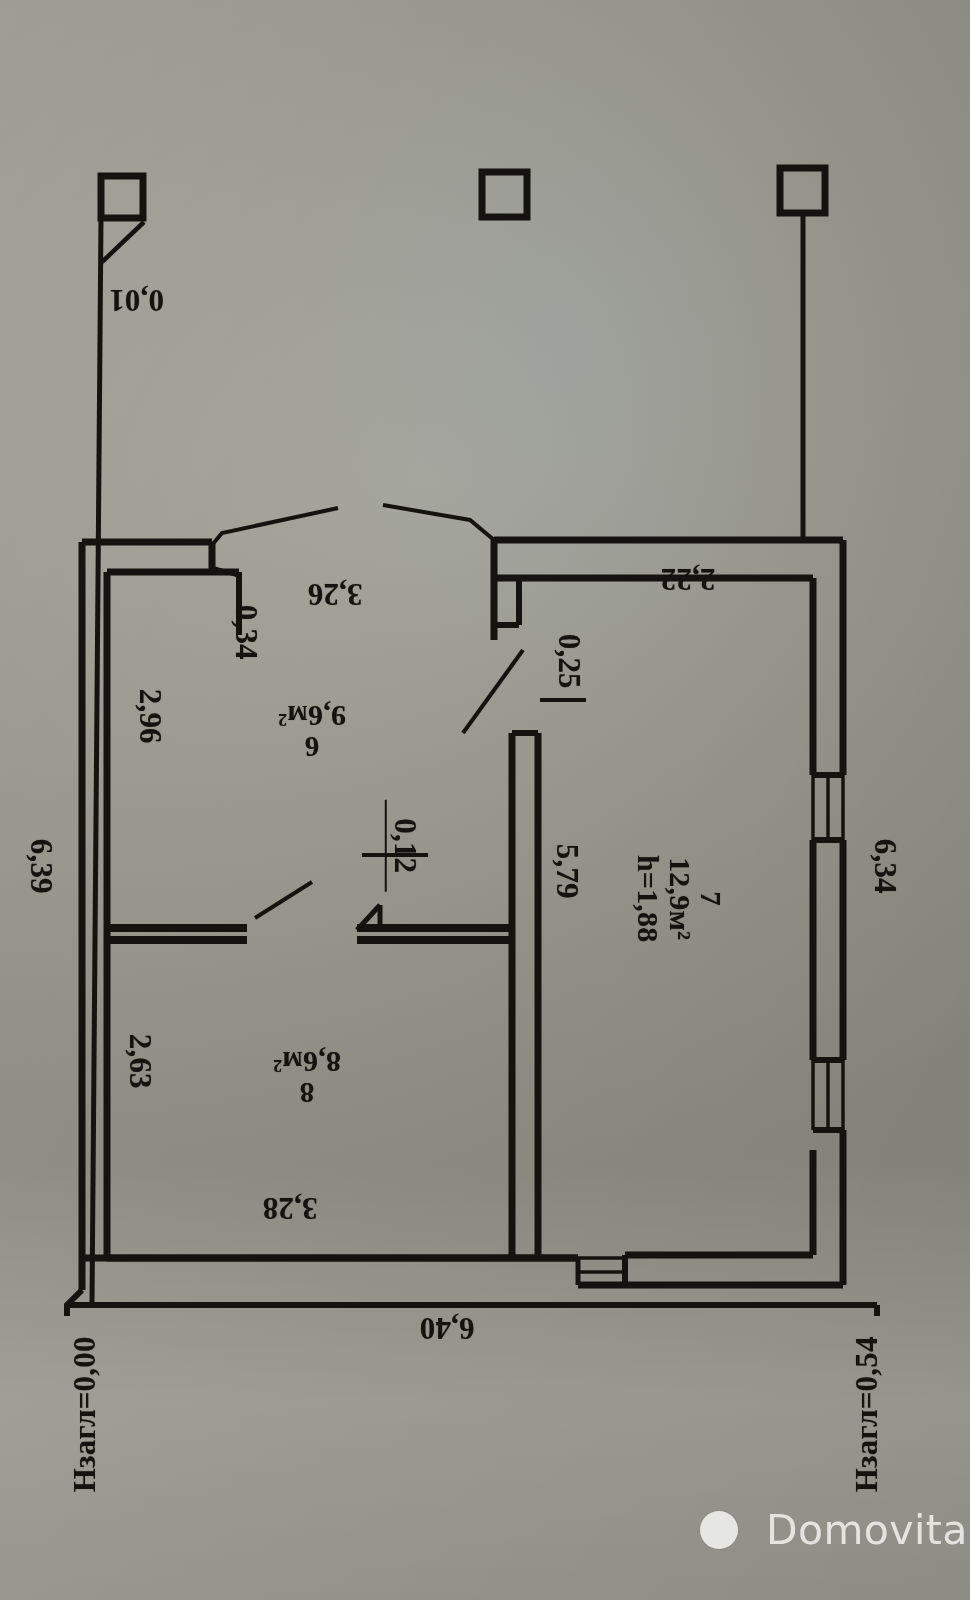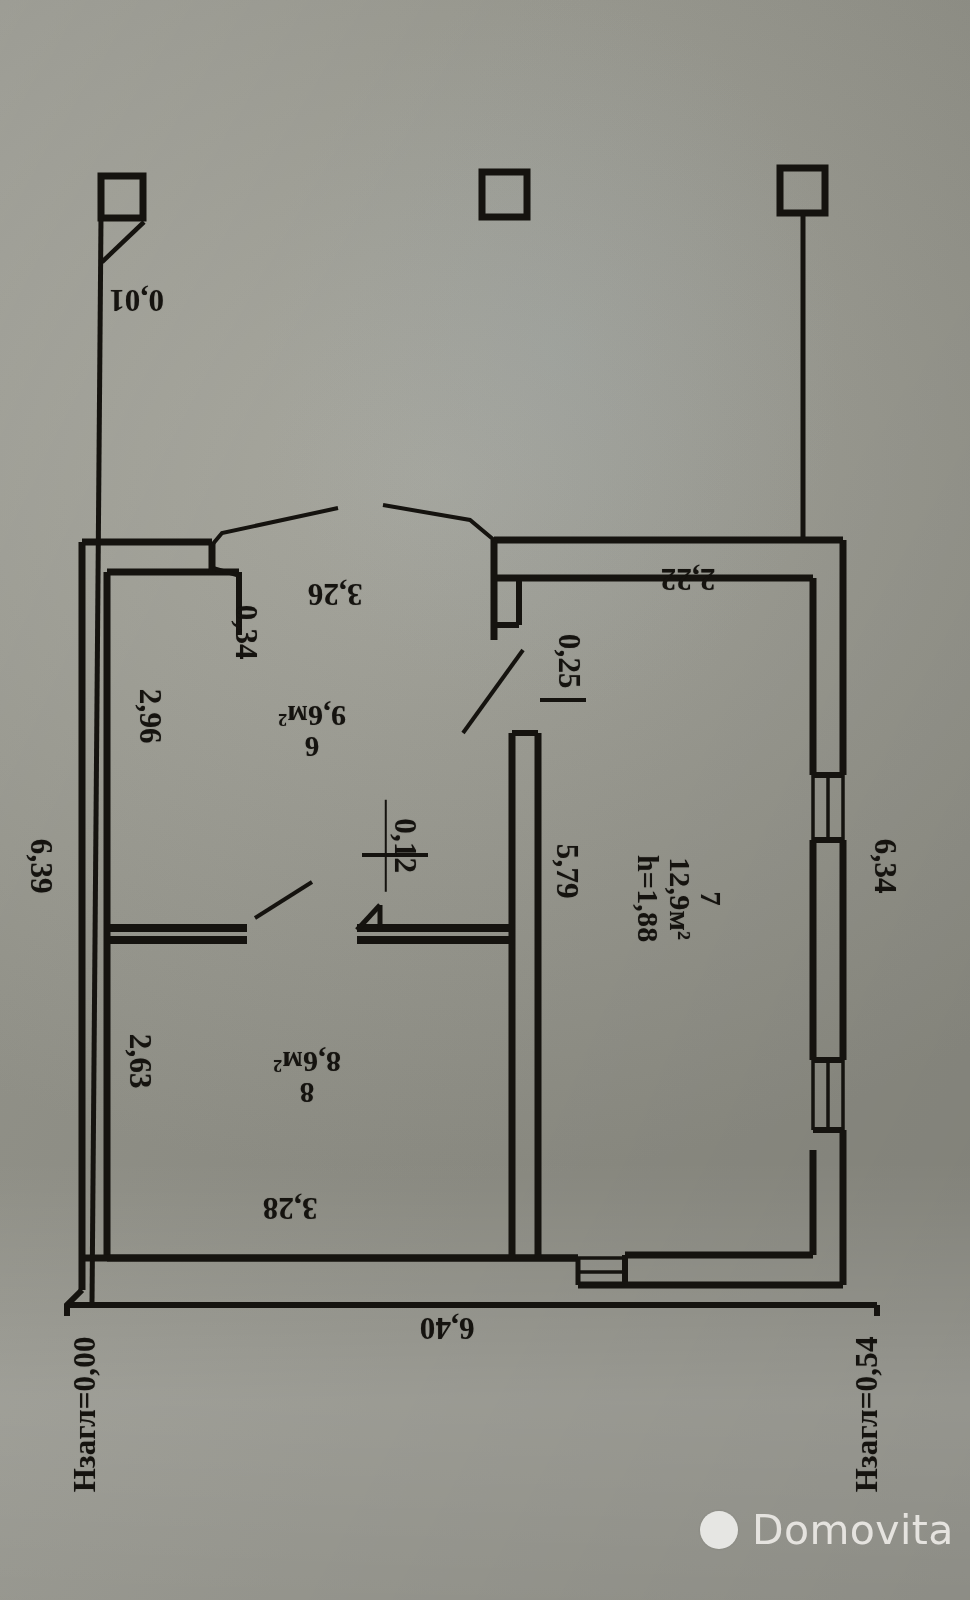--- a/index.html
+++ b/index.html
@@ -77,21 +77,21 @@
 
   .underlined { border-bottom: 2.4px solid #15130f; padding-bottom: 1px; }
 
   
   #watermark {
     position: absolute;
     left: 700px;
     top: 1506px;
     display: flex;
     align-items: center;
-    gap: 14px;
+    gap: 28px;
     opacity: 0.93;
   }
   #wm-dot {
     width: 38px; height: 38px;
     border-radius: 50%;
     background: #ededea;
     box-shadow: 0 0 3px rgba(0,0,0,0.10);
   }
   #wm-text {
     font-family: "DejaVu Sans", sans-serif;

